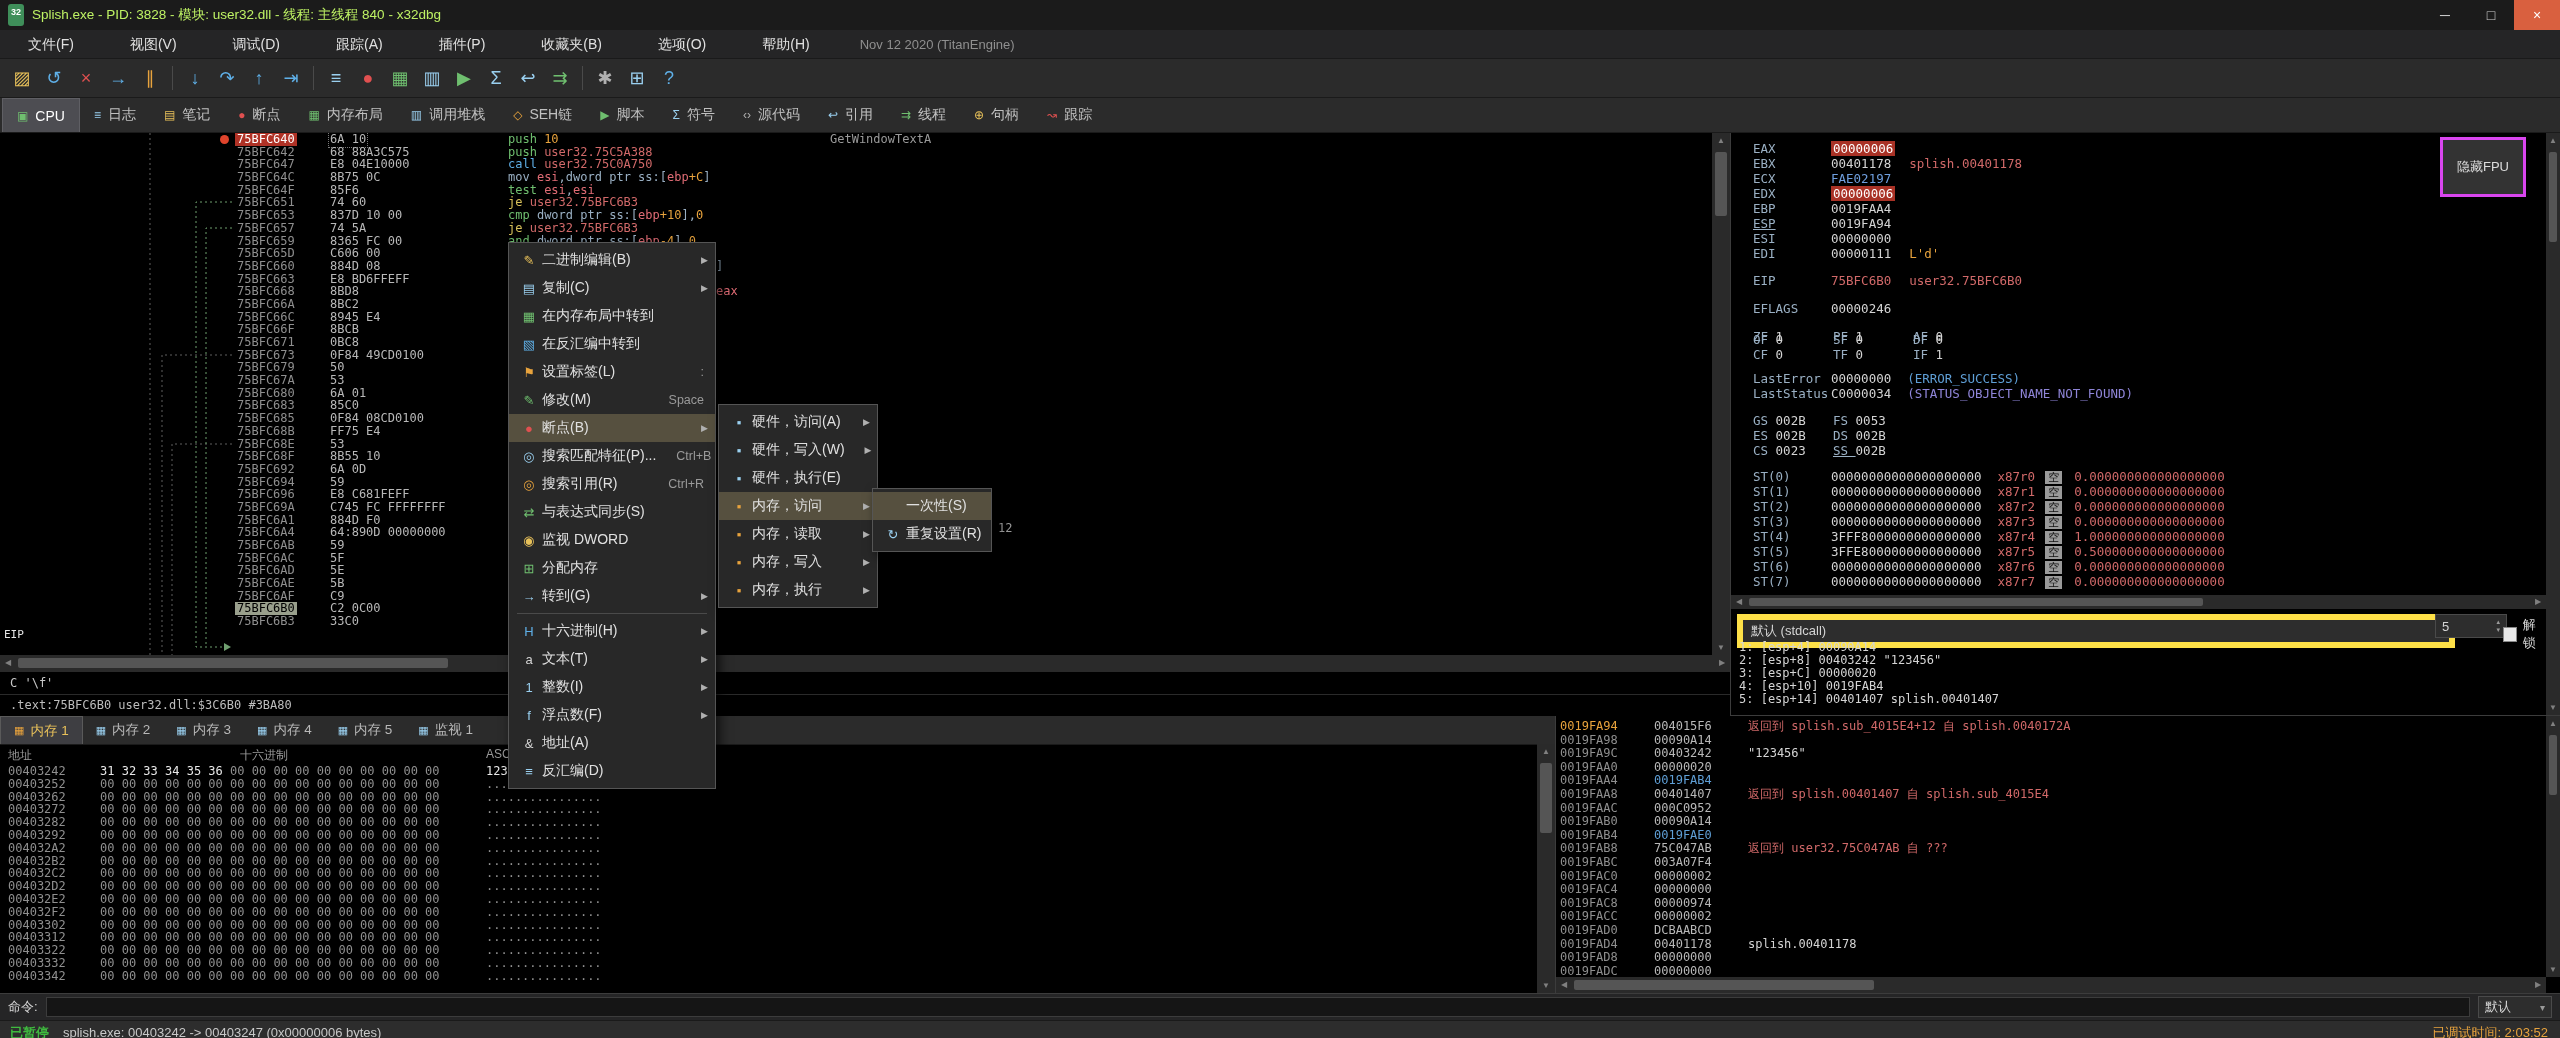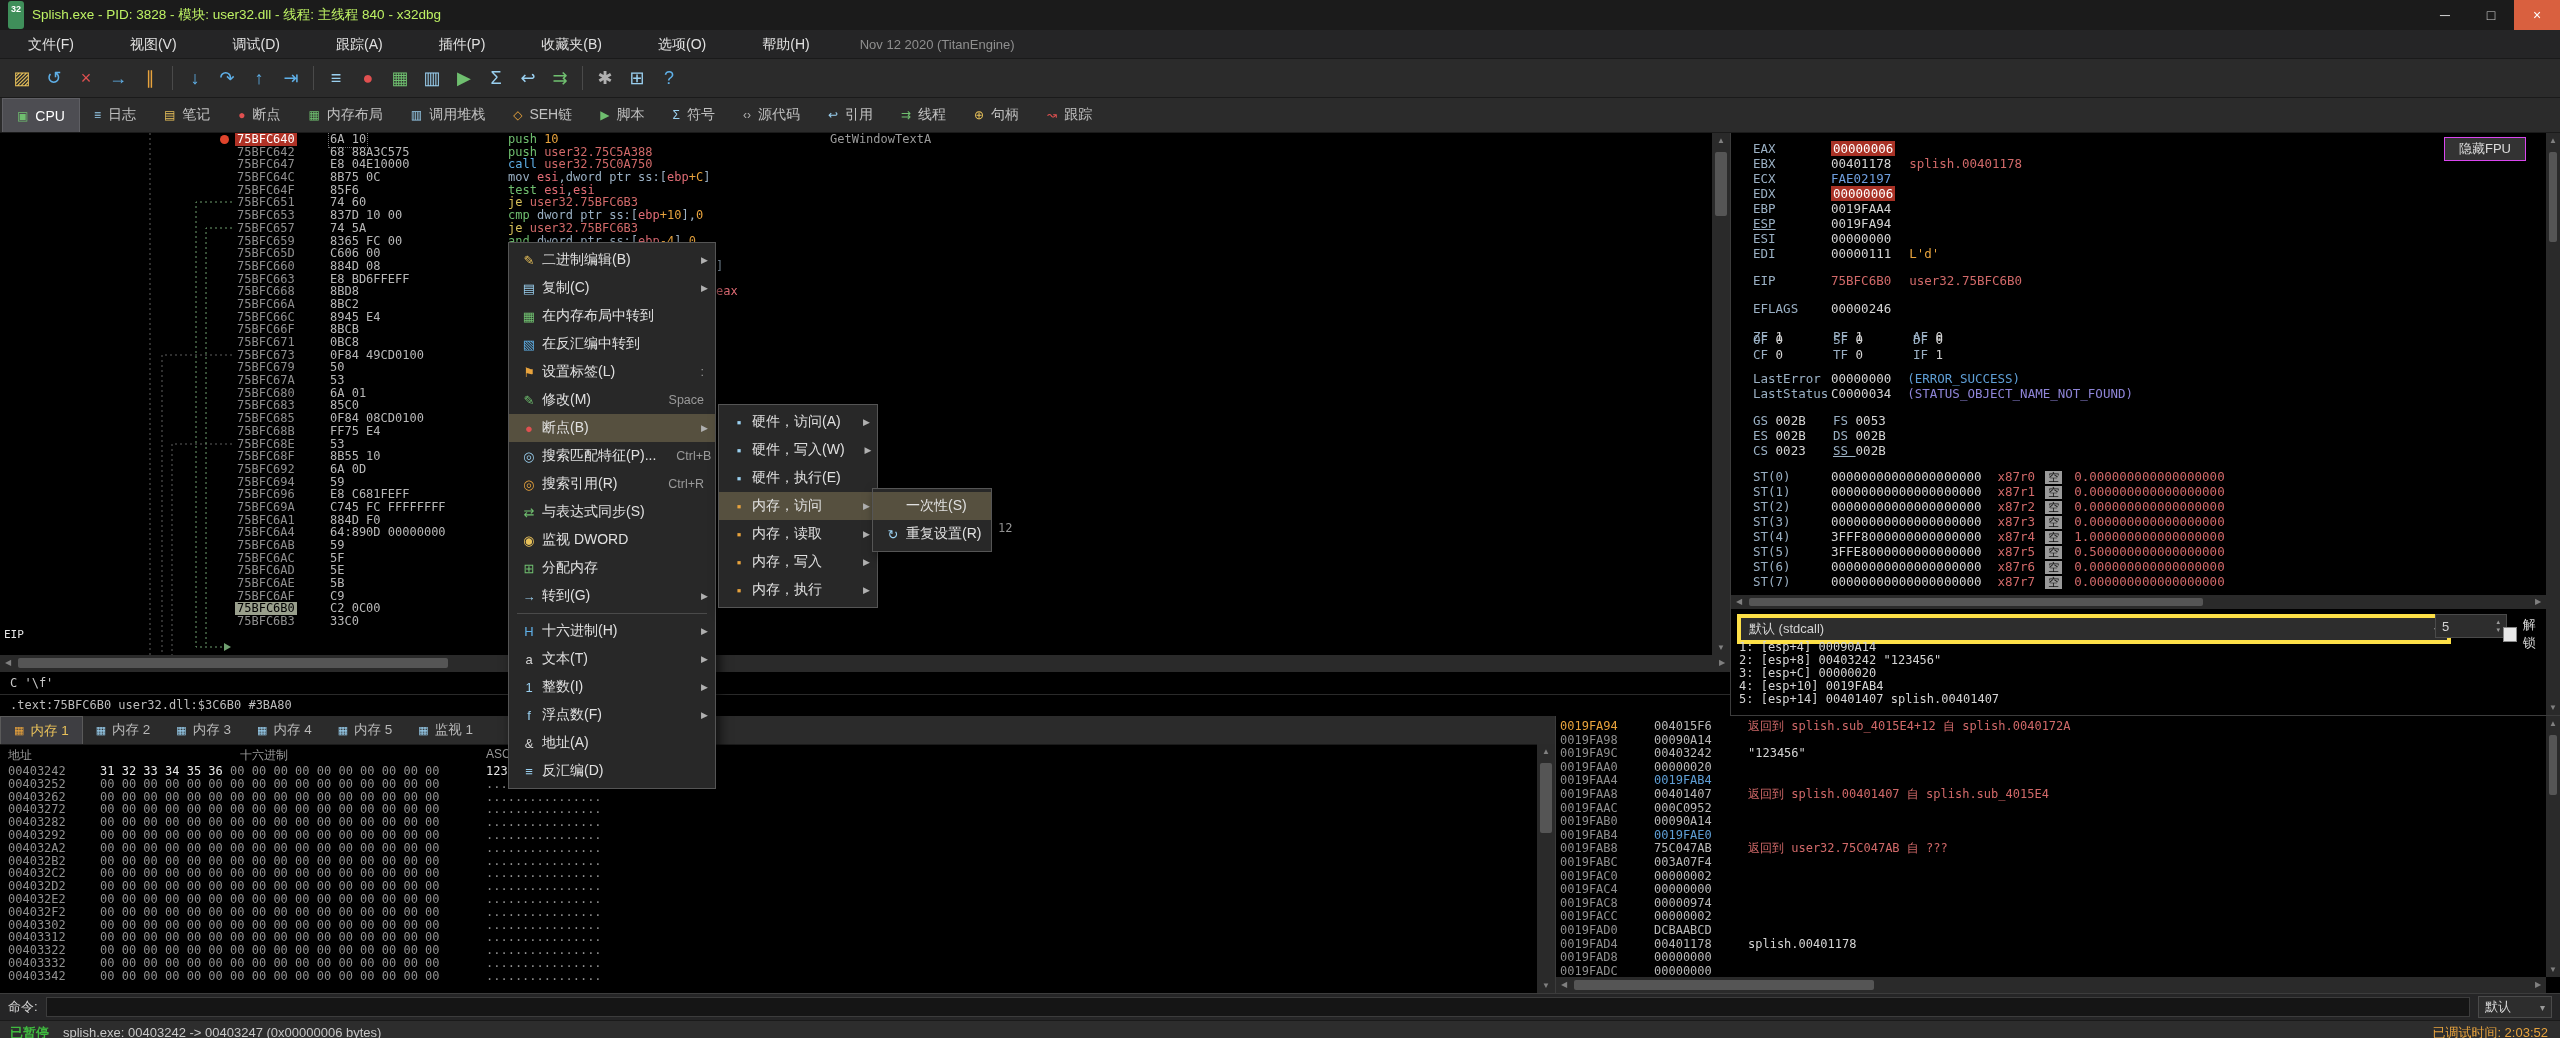--- a/index.html
+++ b/index.html
@@ -2,21 +2,21 @@
 <html><head>
 <meta charset="utf-8">
 <style>
   html,body{margin:0;padding:0;background:#111;}
   #root{position:relative;width:2560px;height:1038px;background:#252526;overflow:hidden;
         font-family:"Liberation Sans",sans-serif;color:#d4d4d4;font-size:14px;}
   .mono{font-family:"DejaVu Sans Mono",monospace;}
 
   
   .titlebar{height:30px;background:#1b1b1b;display:flex;align-items:center;}
-  .app-icon{width:16px;height:28px;margin:0 8px;border-radius:3px;background:#3f8f5a;
+  .app-icon{width:16px;height:22px;margin:0 8px;border-radius:3px;background:#3f8f5a;
             color:#fff;font-size:9px;line-height:16px;text-align:center;font-weight:bold;}
   .title-text{font-size:13.5px;color:#bef264;white-space:nowrap;}
   .tb-spacer{flex:1}
   .win-btn{width:46px;height:30px;line-height:30px;text-align:center;color:#cfcfcf;font-size:14px;}
   .win-btn.close{background:#d9603f;color:#fff;}
 
   
   .menubar{height:28px;background:#252526;display:flex;align-items:center;border-bottom:1px solid #1a1a1a;}
   .menu-item{padding:0 28px;height:28px;line-height:28px;color:#e0e0e0;font-size:14px;white-space:nowrap;}
   .build-date{margin-left:22px;color:#8f8f8f;font-size:13px;}
@@ -62,43 +62,43 @@
   .sb-tv{flex:1;position:relative;}
   .sb-th{position:absolute;left:3px;right:3px;background:#555;border-radius:2px;}
   .sb-h{height:16px;background:#2a2a2a;display:flex;}
   .sb-ah{width:16px;font-size:8px;color:#808080;text-align:center;line-height:16px;}
   .sb-tr{flex:1;position:relative;}
   .sb-thh{position:absolute;top:3px;bottom:3px;background:#555;border-radius:2px;}
 
   
   .rightcol{flex:1;position:relative;background:#000;border-left:1px solid #3c3c3c;}
   .regcontent{position:absolute;left:0;top:0;right:14px;bottom:0;overflow:hidden;}
-  .fpu-btn{position:absolute;top:4px;right:20px;height:22px;line-height:22px;padding:0 14px;
-           background:#333;border:1px solid #d946ef;color:#ddd;font-size:13px;z-index:5;margin-left:24px;}
+  .fpu-btn{position:absolute;top:4px;right:20px;height:22px;line-height:22px;padding:16px 14px;
+           background:#333;border:3px solid #d946ef;color:#ddd;font-size:13px;z-index:5;margin-left:24px;}
   .regline{position:absolute;left:22px;height:15px;line-height:15px;font-size:12.5px;
            font-family:"DejaVu Sans Mono",monospace;white-space:pre;}
   .rname{display:inline-block;width:78px;color:#9ab0c4;}
   .rname2{color:#9ab0c4;}
   .rval{color:#d4d4d4;}
   .rval.blue{color:#6f9fdf;}
   .rval.red{color:#d16969;}
   .hlval{background:#a93226;color:#fff;padding:0 2px;}
   .rextra{margin-left:18px;}
   .rextra.red{color:#d16969;}
   .rextra.orange{color:#e8a33d;}
   .ul{text-decoration:underline;}
   .pairbox{display:inline-block;width:80px;}
   .lerr{color:#5f9fd6;margin-left:16px;}
   .lstat{color:#8f85d8;margin-left:16px;}
   .sttag{color:#d16969;margin-left:16px;}
   .ststatus{margin-left:10px;background:#9a9a9a;color:#111;padding:0 3px;font-size:11px;}
   .stdec{color:#d16969;margin-left:12px;}
   .reg-hscroll{position:absolute;left:0;right:0;top:462px;height:14px;}
   .args-header{position:absolute;left:0;right:0;top:480px;height:24px;}
-  .combo{position:absolute;left:6px;top:1px;width:690px;height:22px;background:#2d2d2d;border:4px solid #fde047;
+  .combo{position:absolute;left:6px;top:1px;width:690px;height:22px;background:#2d2d2d;border:6px solid #fde047;
          display:flex;align-items:center;padding:0 8px;font-size:13px;color:#d4d4d4;}
   .combo .combo-arrow{margin-left:auto;color:#9a9a9a;font-size:10px;}
   .spinner{position:absolute;left:704px;top:1px;width:58px;height:22px;background:#2d2d2d;border:1px solid #4a4a4a;
            display:flex;align-items:center;padding:0 6px;font-size:13px;}
   .spin-arrows{margin-left:auto;display:flex;flex-direction:column;font-size:7px;line-height:8px;color:#9a9a9a;}
   .unlock{position:absolute;left:772px;top:3px;display:flex;align-items:center;gap:6px;font-size:13px;color:#d4d4d4;}
   .cbox{width:13px;height:13px;background:#e8e8e8;border:1px solid #888;}
   .argrow{position:absolute;left:8px;height:13px;line-height:13px;font-size:12px;color:#d4d4d4;
           font-family:"DejaVu Sans Mono",monospace;white-space:pre;}
   .rc-vscroll{position:absolute;right:0;top:0;height:582px;}

